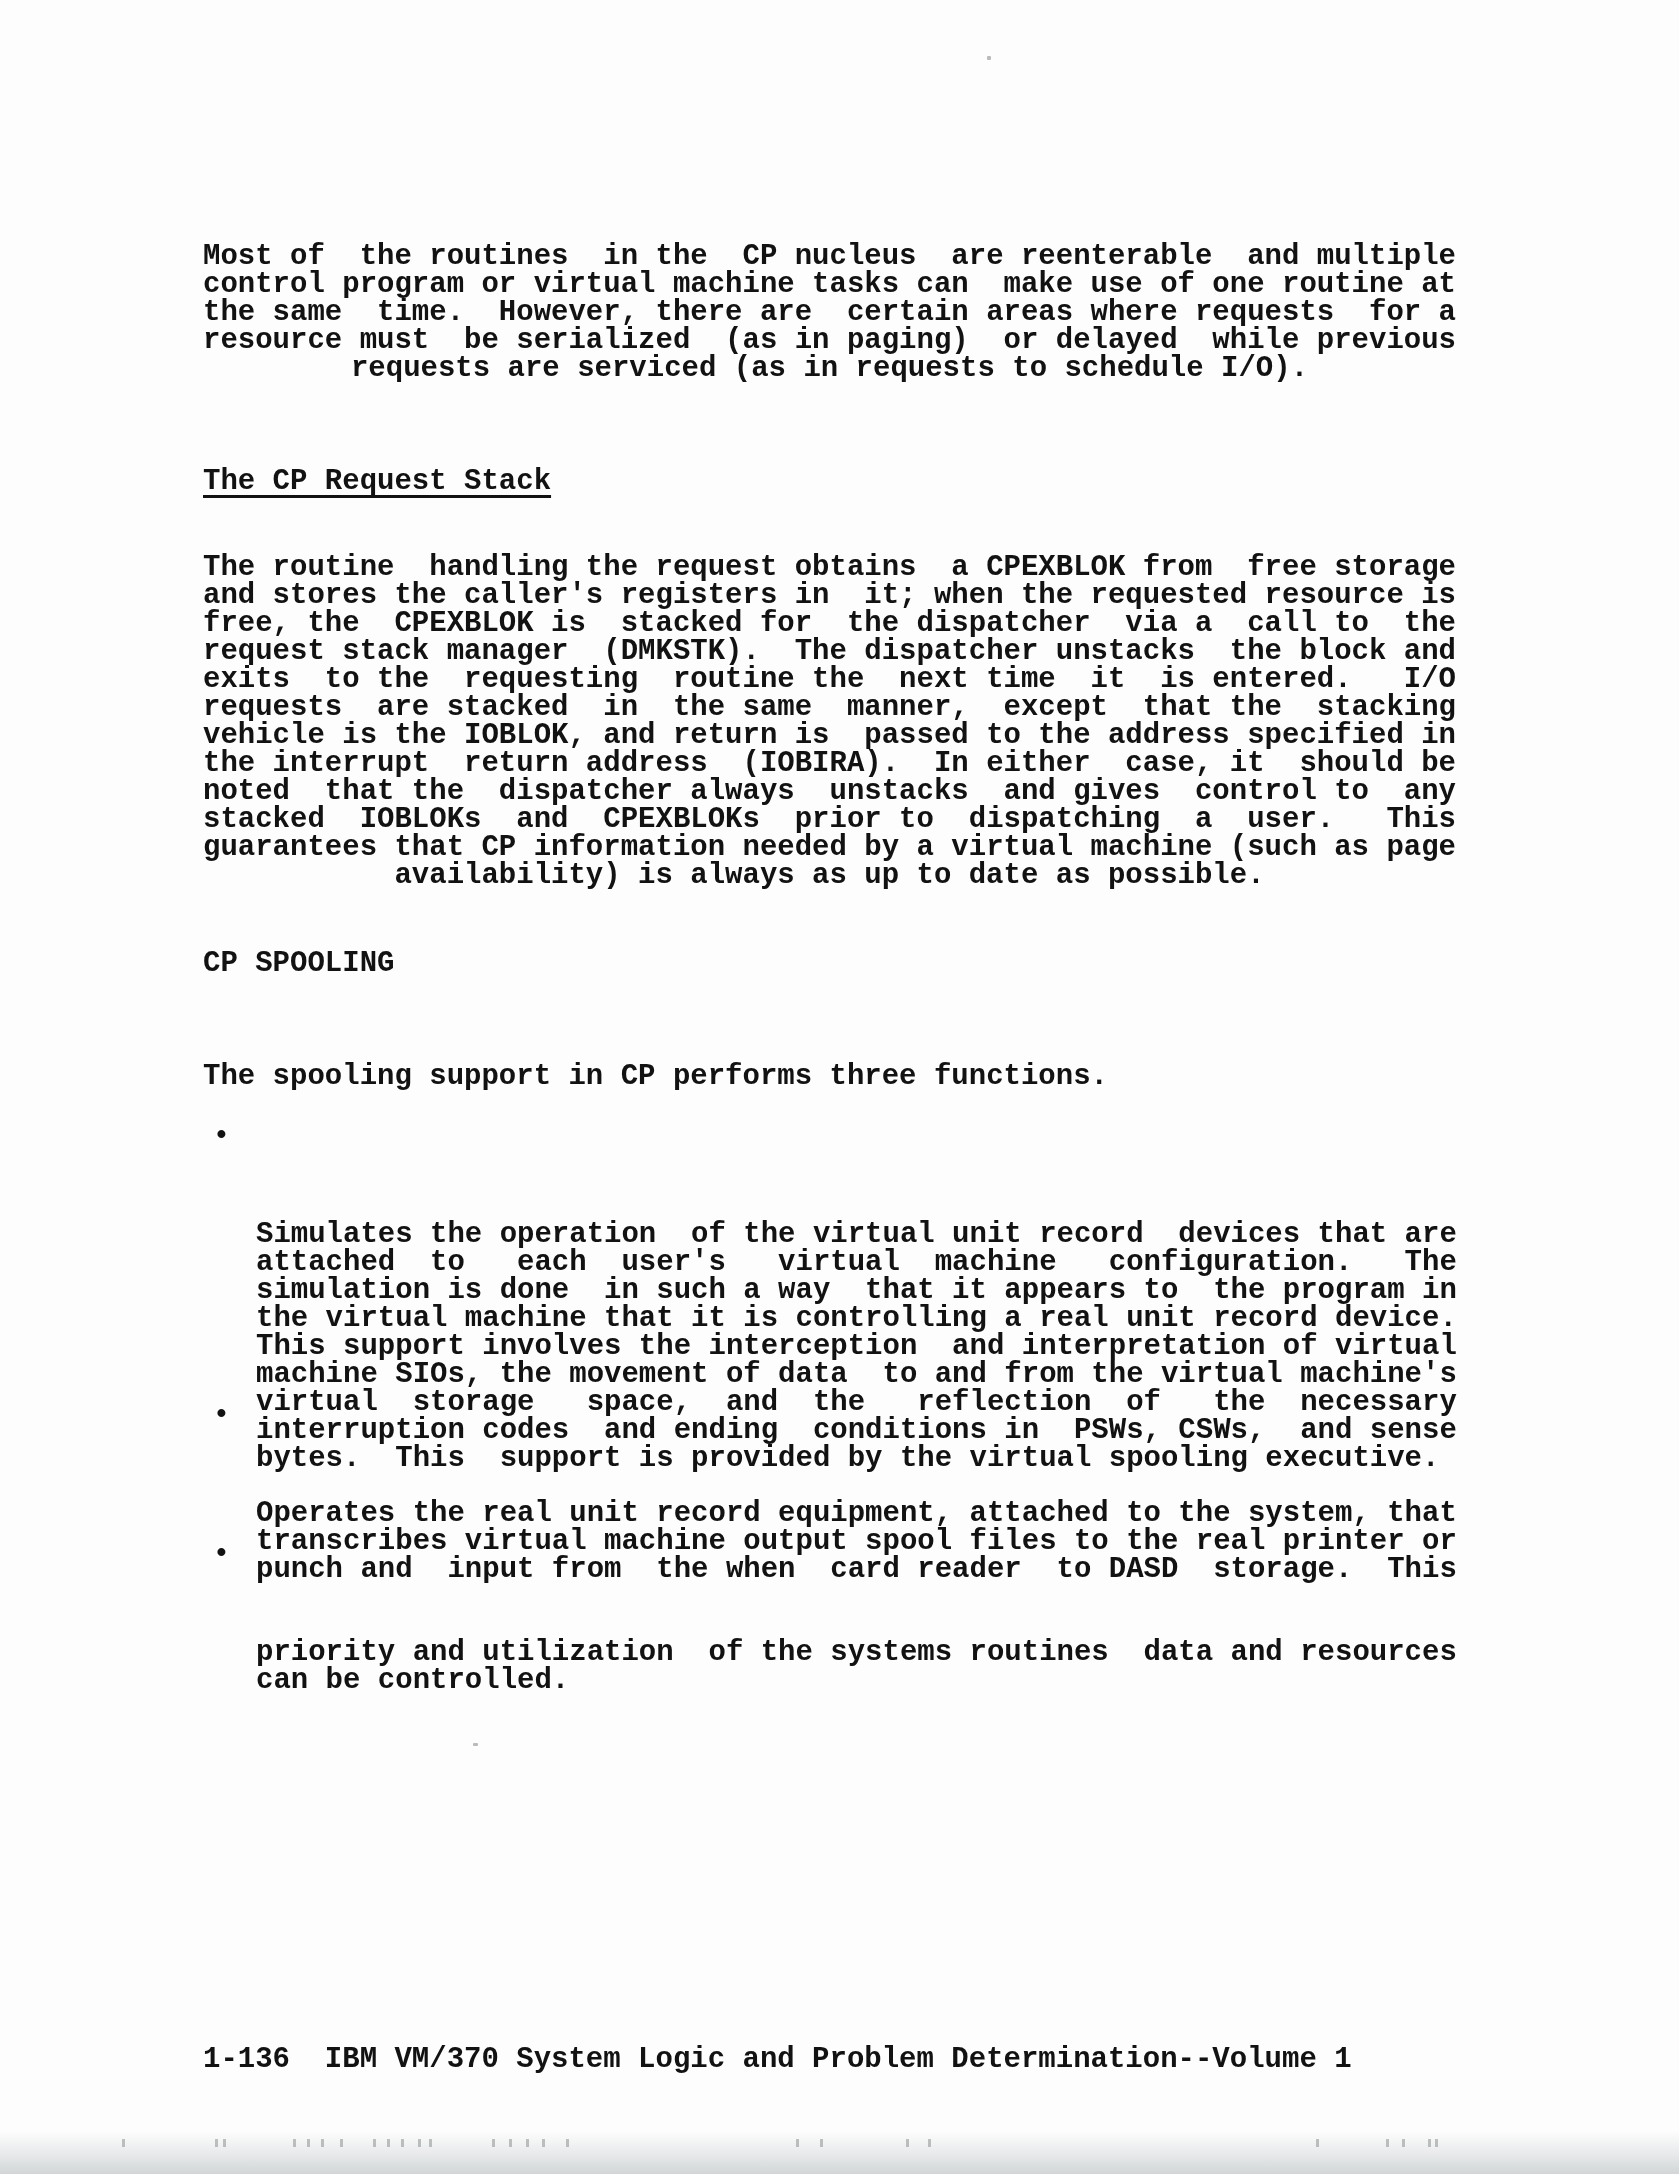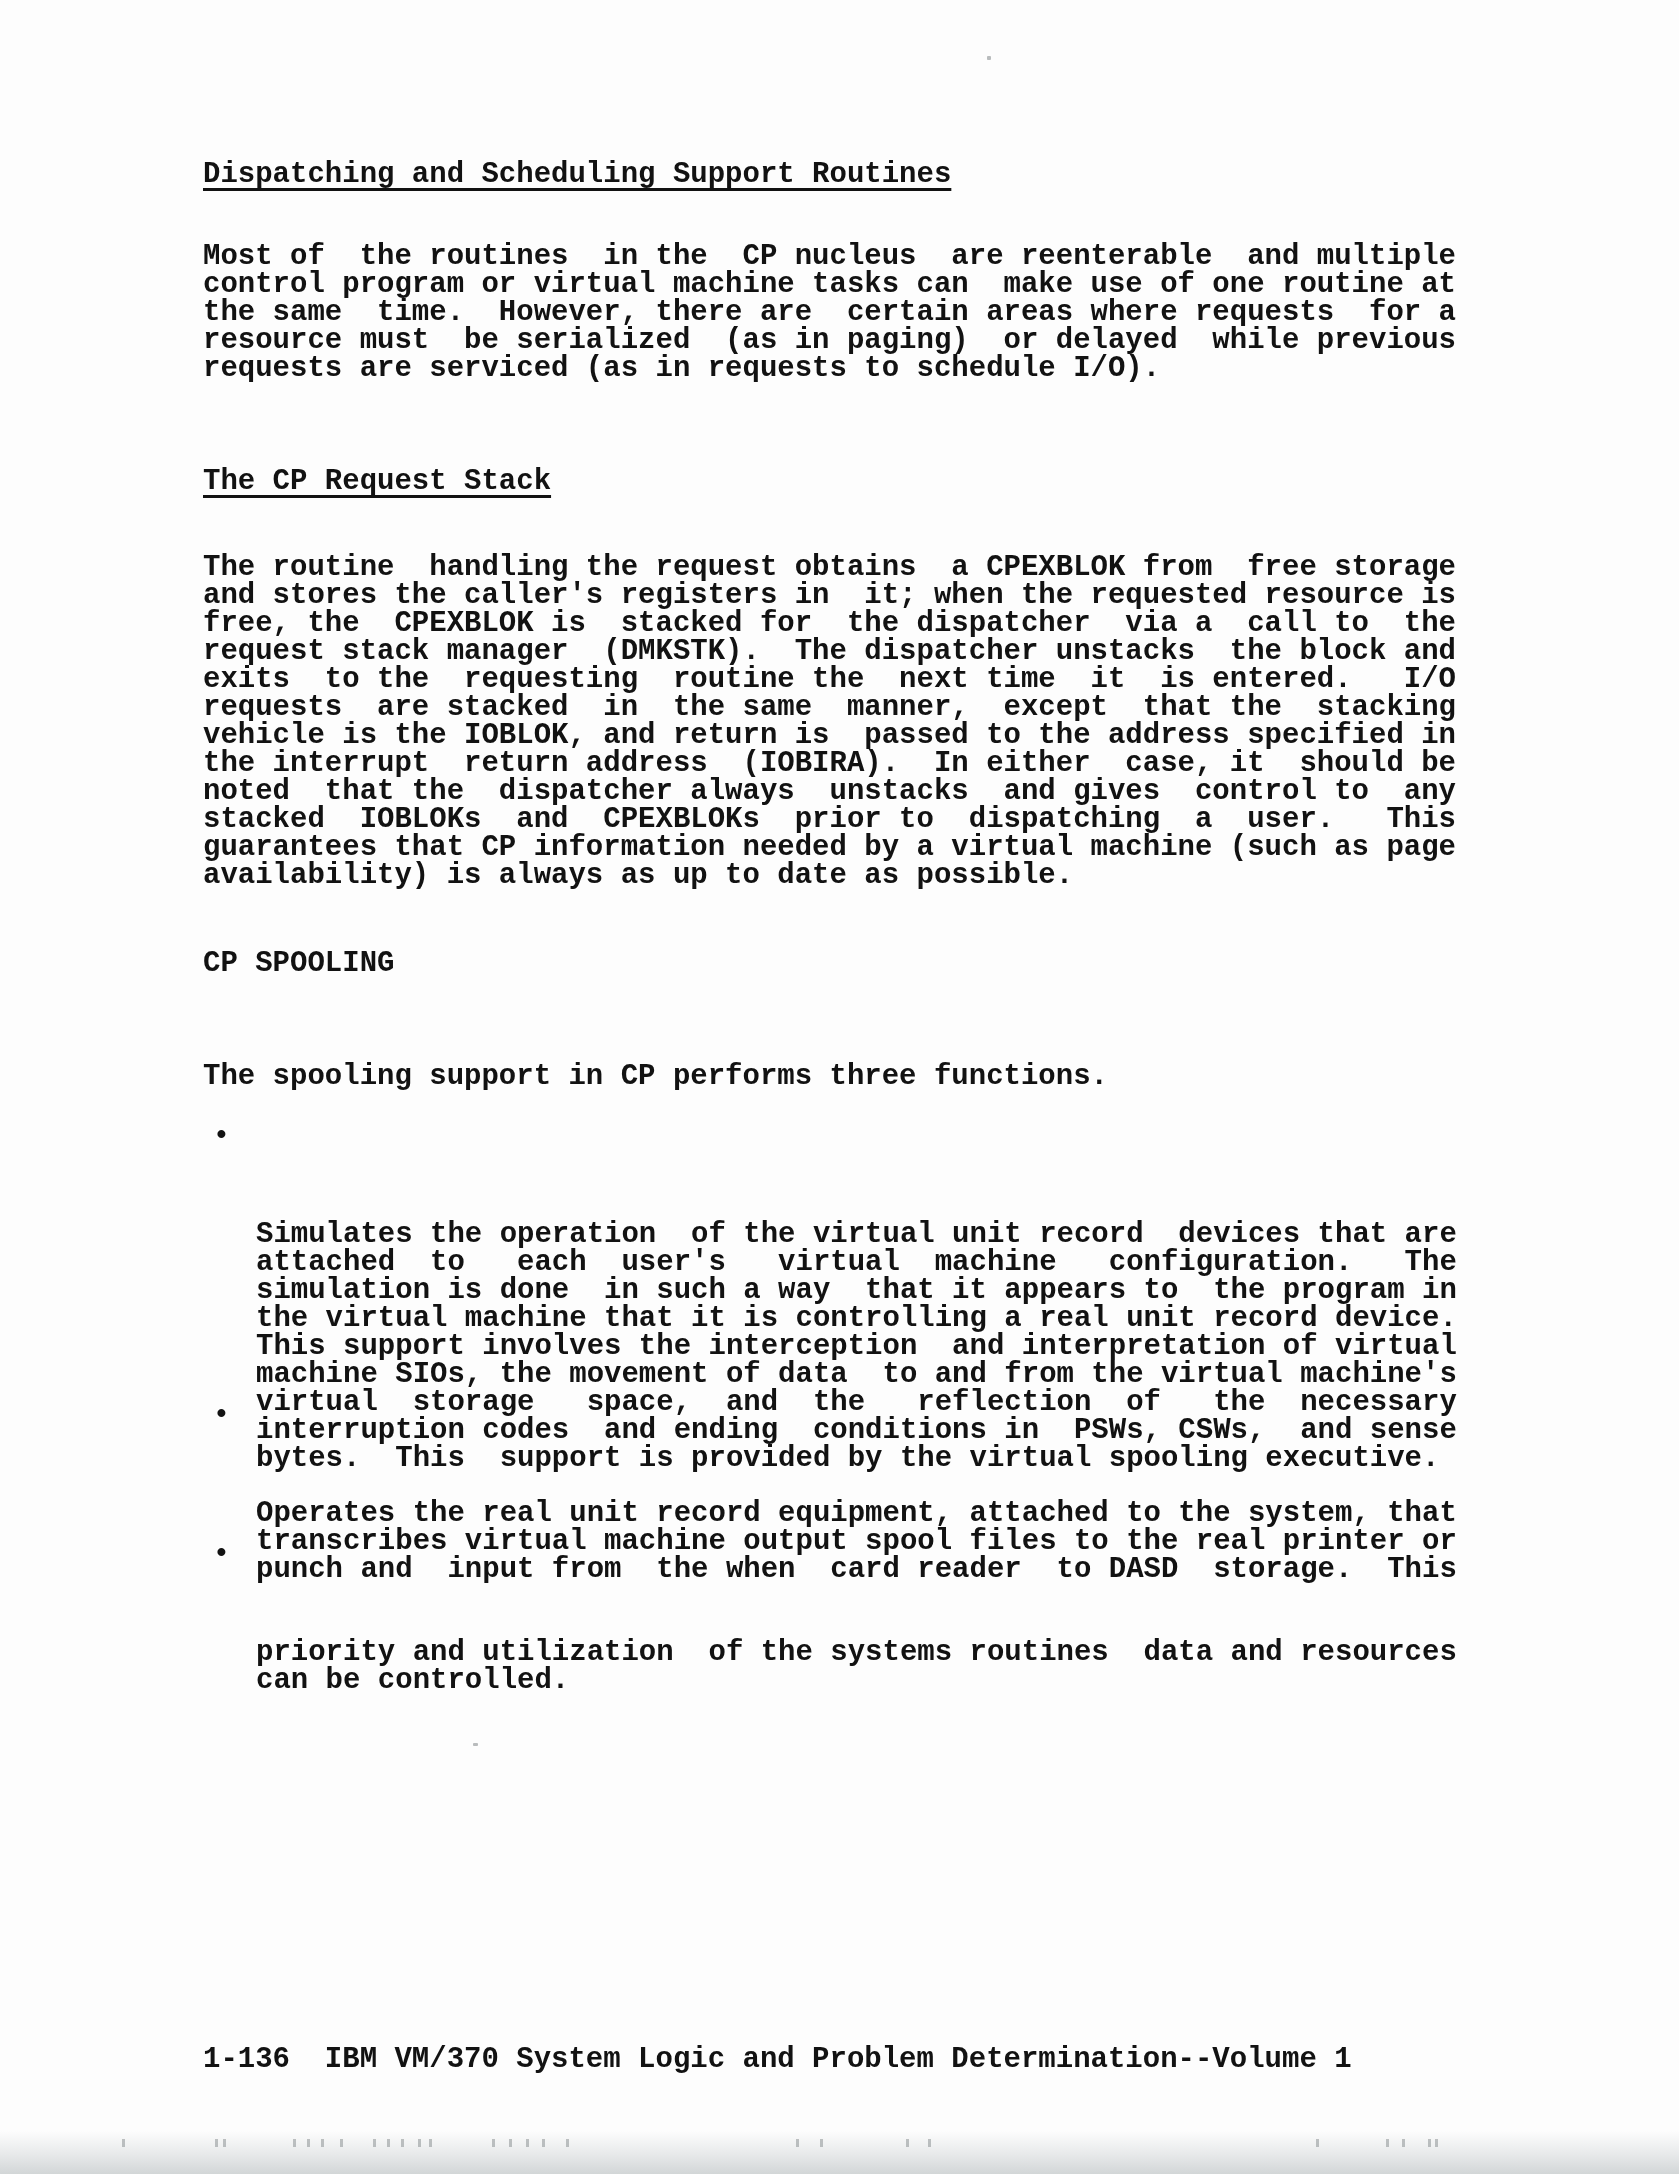--- a/index.html
+++ b/index.html
@@ -1,39 +1,38 @@
 <!DOCTYPE html>
 <html style="font-size:15px"><head>
 <meta charset="utf-8">
 <style>
   html,body{margin:0;padding:0;background:#ffffff;}
   .canvas{
     position:relative;width:1680px;height:2174px;background:#fdfdfd;overflow:hidden;
     font-family:"Liberation Mono","DejaVu Sans Mono",monospace;
     font-weight:bold;color:#121212;
   }
-  .blk{position:absolute;left:203px;white-space:pre;font-size:29px;}
+  .blk{position:absolute;left:203px;white-space:pre;font-size:29px;text-align:center;}
   .tline{height:28px;line-height:28px;}
   .hd{position:absolute;left:203px;white-space:pre;font-size:29px;line-height:29px;
       text-decoration:underline;text-underline-offset:5.6px;text-decoration-thickness:2.8px;}
   .hd-plain{position:absolute;left:203px;white-space:pre;font-size:29px;line-height:29px;}
   .bullet{position:absolute;left:256px;white-space:pre;font-size:29px;}
   .bullet .dot{position:absolute;left:-43px;top:-1.9px;font-size:28px;}
   .footer{position:absolute;left:203px;white-space:pre;font-size:29px;line-height:29px;}
   .speck{position:absolute;background:#b9bcbd;border-radius:0.9px;}
   .noise-band{position:absolute;left:0;bottom:0;width:1680px;height:43px;
       background:linear-gradient(#fdfdfd 0%,#e7e9ea 55%,#d2d6d7 100%);}
   .band-speck{position:absolute;width:2.8px;height:8.5px;background:#8d9294;opacity:.55;}
 </style>
 </head>
 <body>
 
 <div class="canvas">
 
-  <div class="hd" style="top:160px">Dispatching and Scheduling Support Routines</div>
 
   <div class="blk" style="top:243px"><div class="tline">Most of  the routines  in the  CP nucleus  are reenterable  and multiple</div><div class="tline">control program or virtual machine tasks can  make use of one routine at</div><div class="tline">the same  time.  However, there are  certain areas where requests  for a</div><div class="tline">resource must  be serialized  (as in paging)  or delayed  while previous</div><div class="tline">requests are serviced (as in requests to schedule I/O).</div></div>
 
   <div class="hd" style="top:467px">The CP Request Stack</div>
 
   <div class="blk" style="top:554px"><div class="tline">The routine  handling the request obtains  a CPEXBLOK from  free storage</div><div class="tline">and stores the caller's registers in  it; when the requested resource is</div><div class="tline">free, the  CPEXBLOK is  stacked for  the dispatcher  via a  call to  the</div><div class="tline">request stack manager  (DMKSTK).  The dispatcher unstacks  the block and</div><div class="tline">exits  to the  requesting  routine the  next time  it  is entered.   I/O</div><div class="tline">requests  are stacked  in  the same  manner,  except  that the  stacking</div><div class="tline">vehicle is the IOBLOK, and return is  passed to the address specified in</div><div class="tline">the interrupt  return address  (IOBIRA).  In either  case, it  should be</div><div class="tline">noted  that the  dispatcher always  unstacks  and gives  control to  any</div><div class="tline">stacked  IOBLOKs  and  CPEXBLOKs  prior to  dispatching  a  user.   This</div><div class="tline">guarantees that CP information needed by a virtual machine (such as page</div><div class="tline">availability) is always as up to date as possible.</div></div>
 
   <div class="hd-plain" style="top:949px">CP SPOOLING</div>
 
   <div class="blk" style="top:1060px">The spooling support in CP performs three functions.</div>

